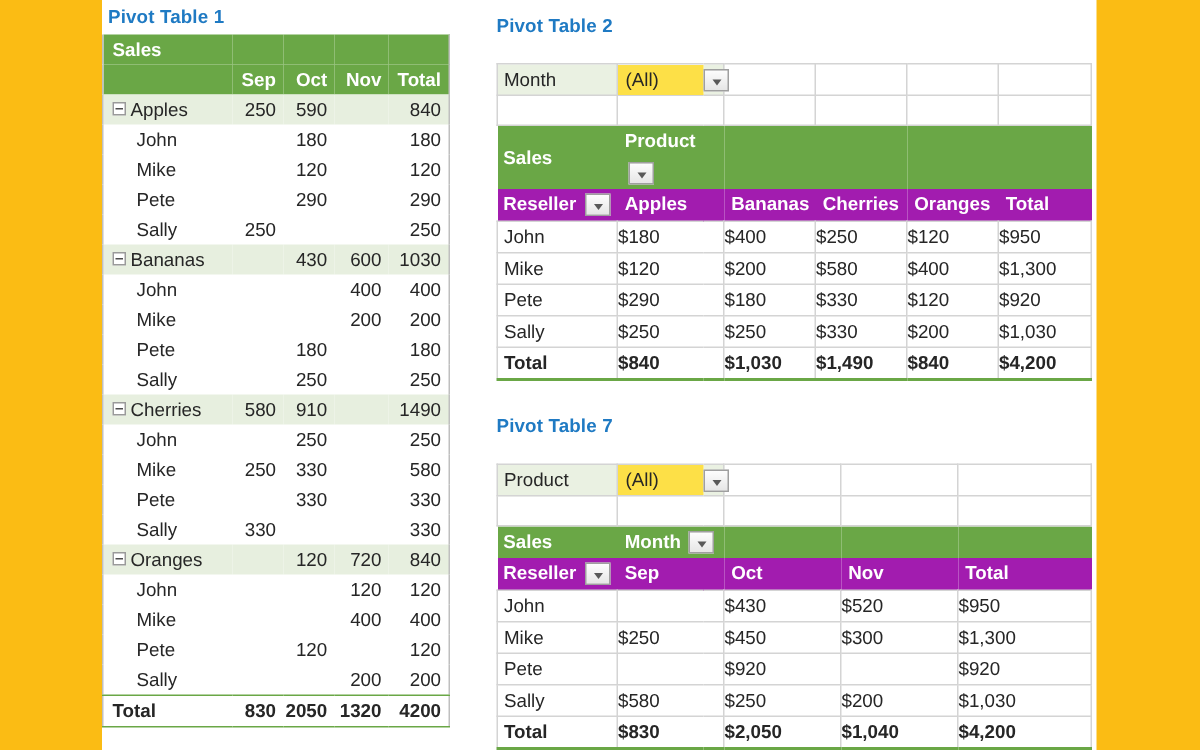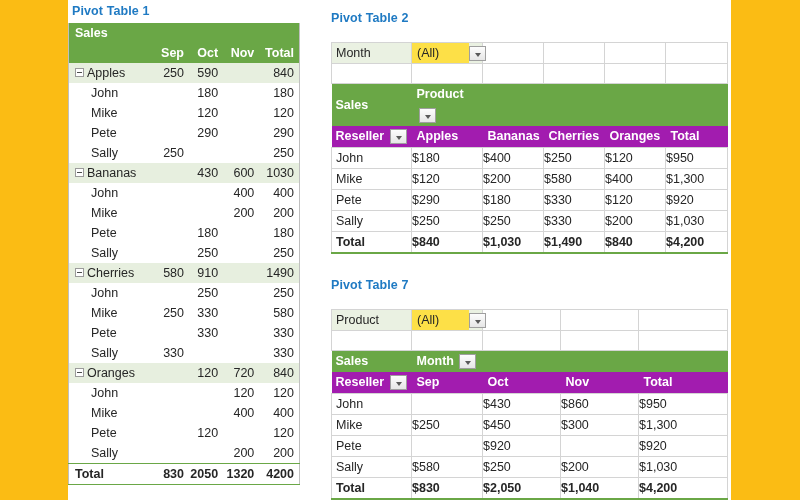--- a/index.html
+++ b/index.html
@@ -451,21 +451,21 @@
         <td class="colh">Oct</td>
         <td class="colh">Nov</td>
         <td class="colh">Total</td>
       </tr>
       </tbody>
       <tbody id="pt3-body">
         <tr>
           <td class="rname">John</td>
           <td class="dcell" colspan="2"></td>
           <td class="dcell">$430</td>
-          <td class="dcell">$860</td>
+          <td class="dcell">$520</td>
           <td class="dcell">$950</td>
         </tr>
         <tr>
           <td class="rname">Mike</td>
           <td class="dcell" colspan="2">$250</td>
           <td class="dcell">$450</td>
           <td class="dcell">$300</td>
           <td class="dcell">$1,300</td>
         </tr>
         <tr>

